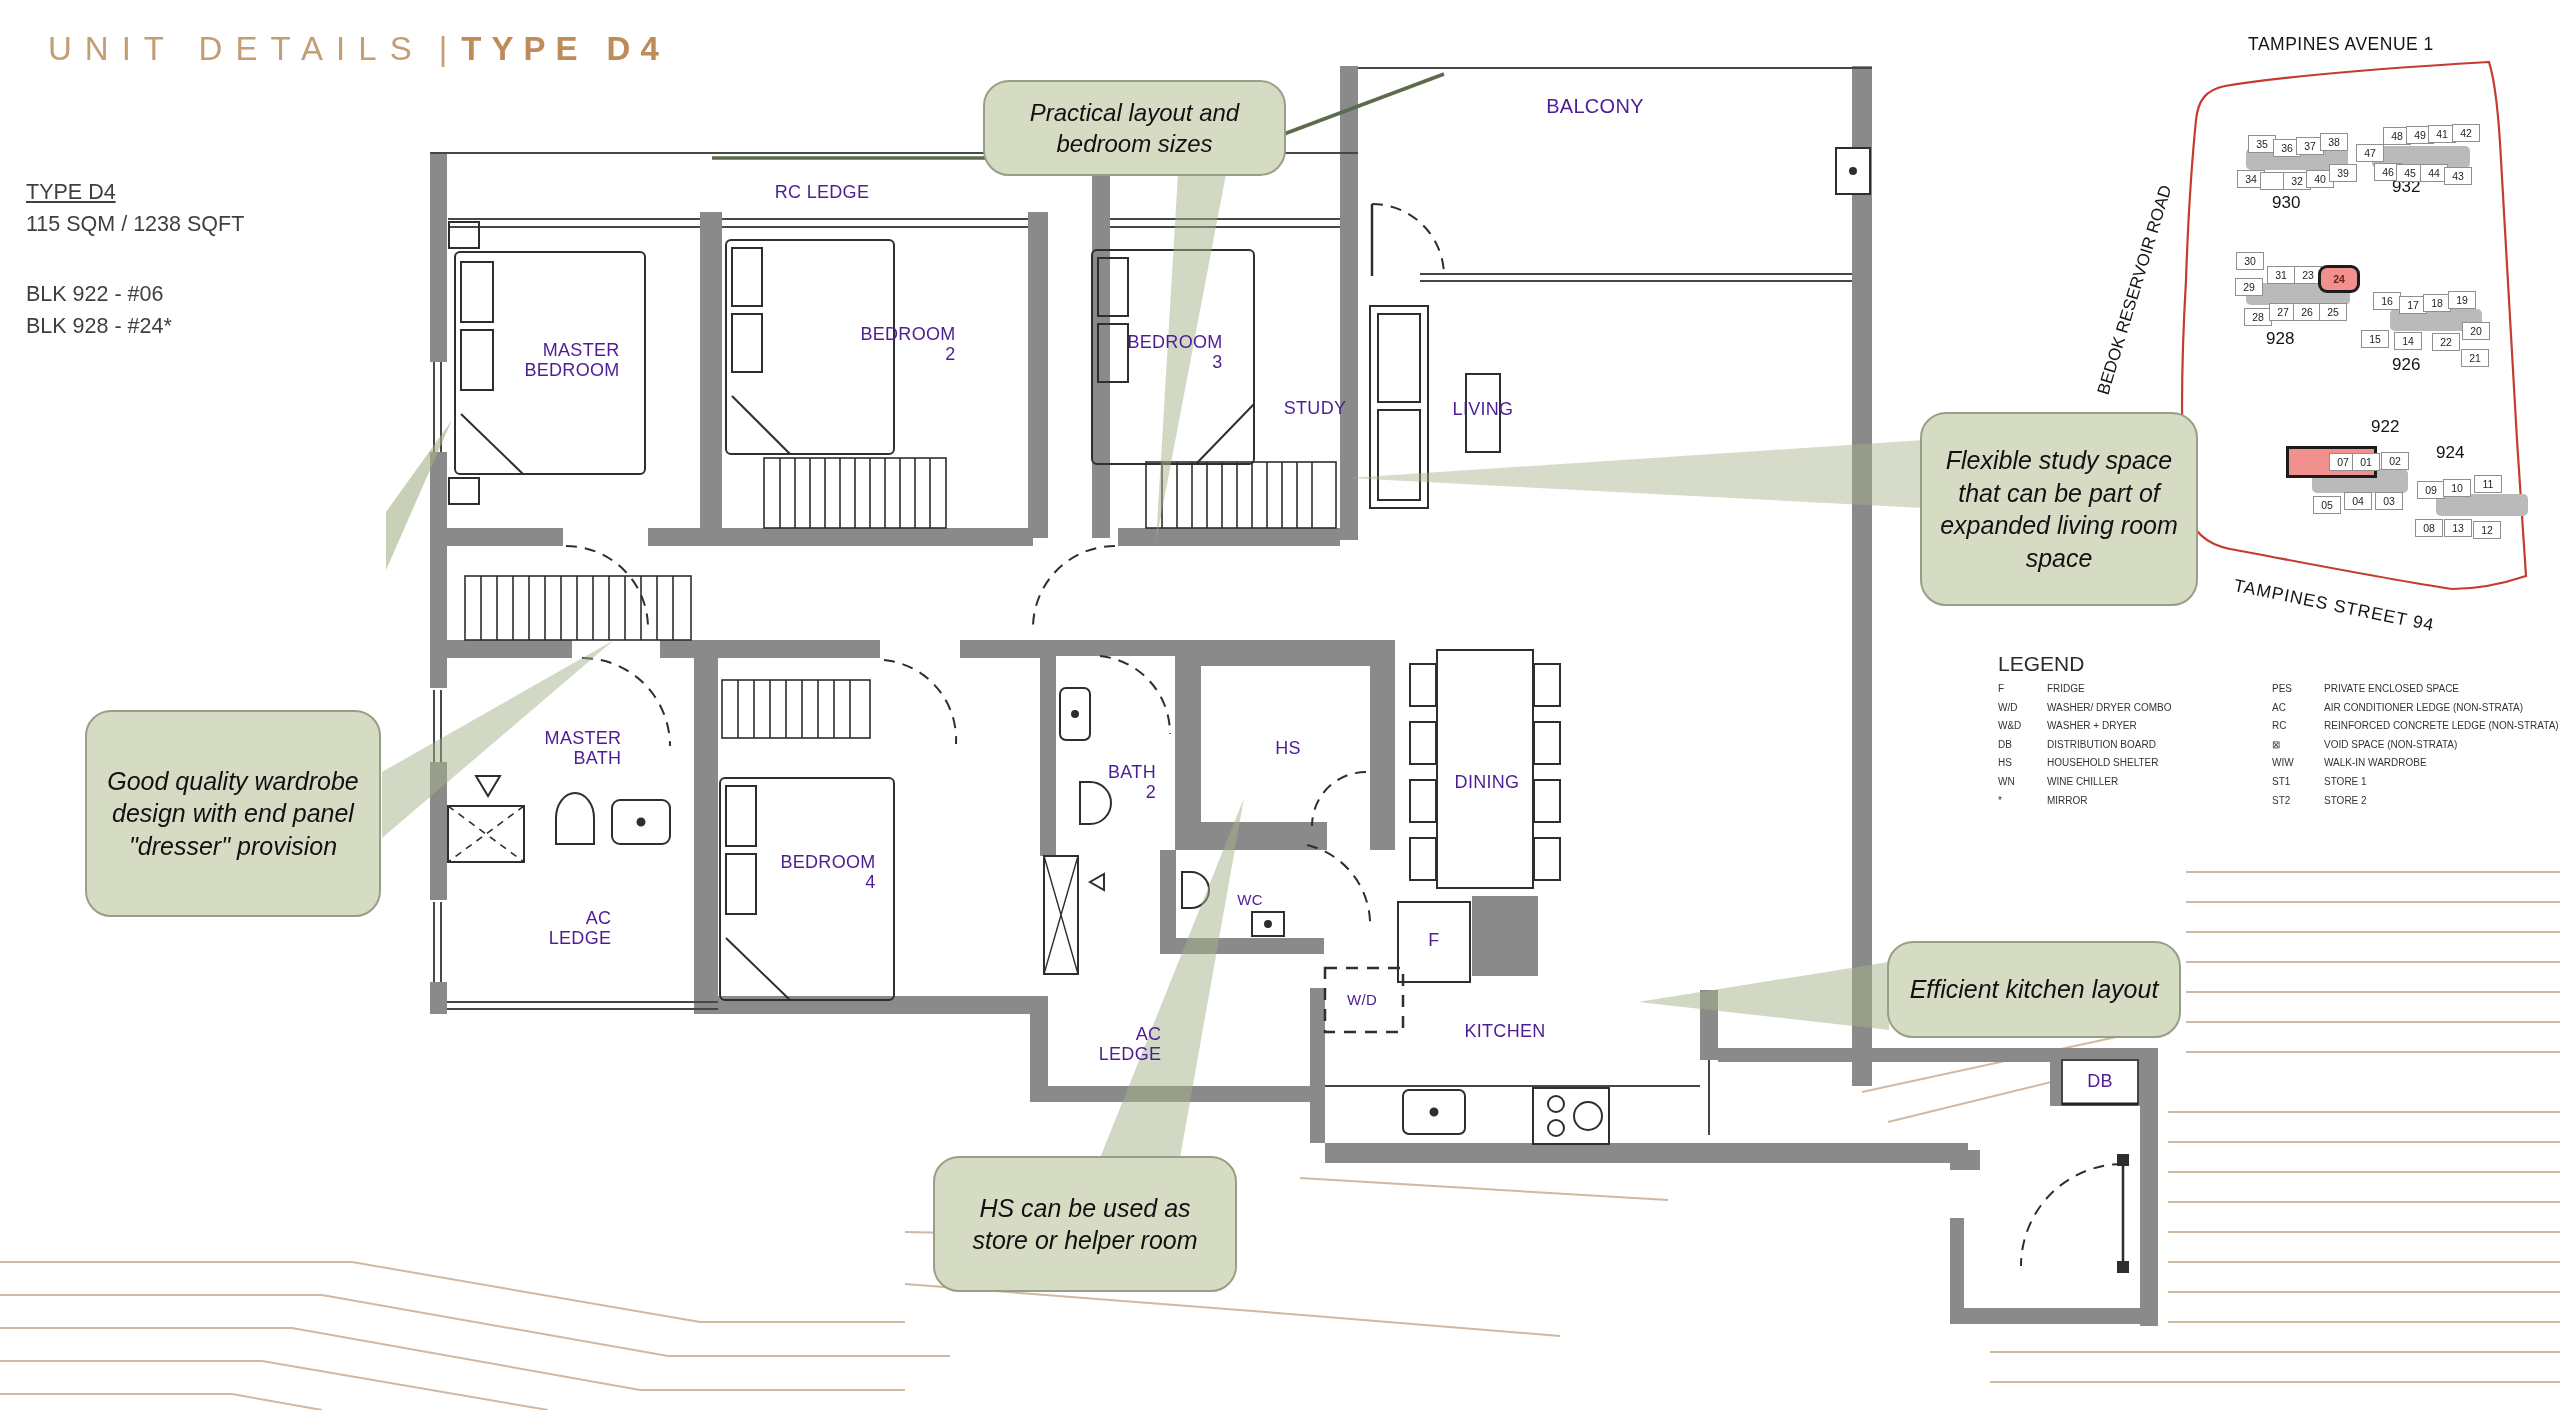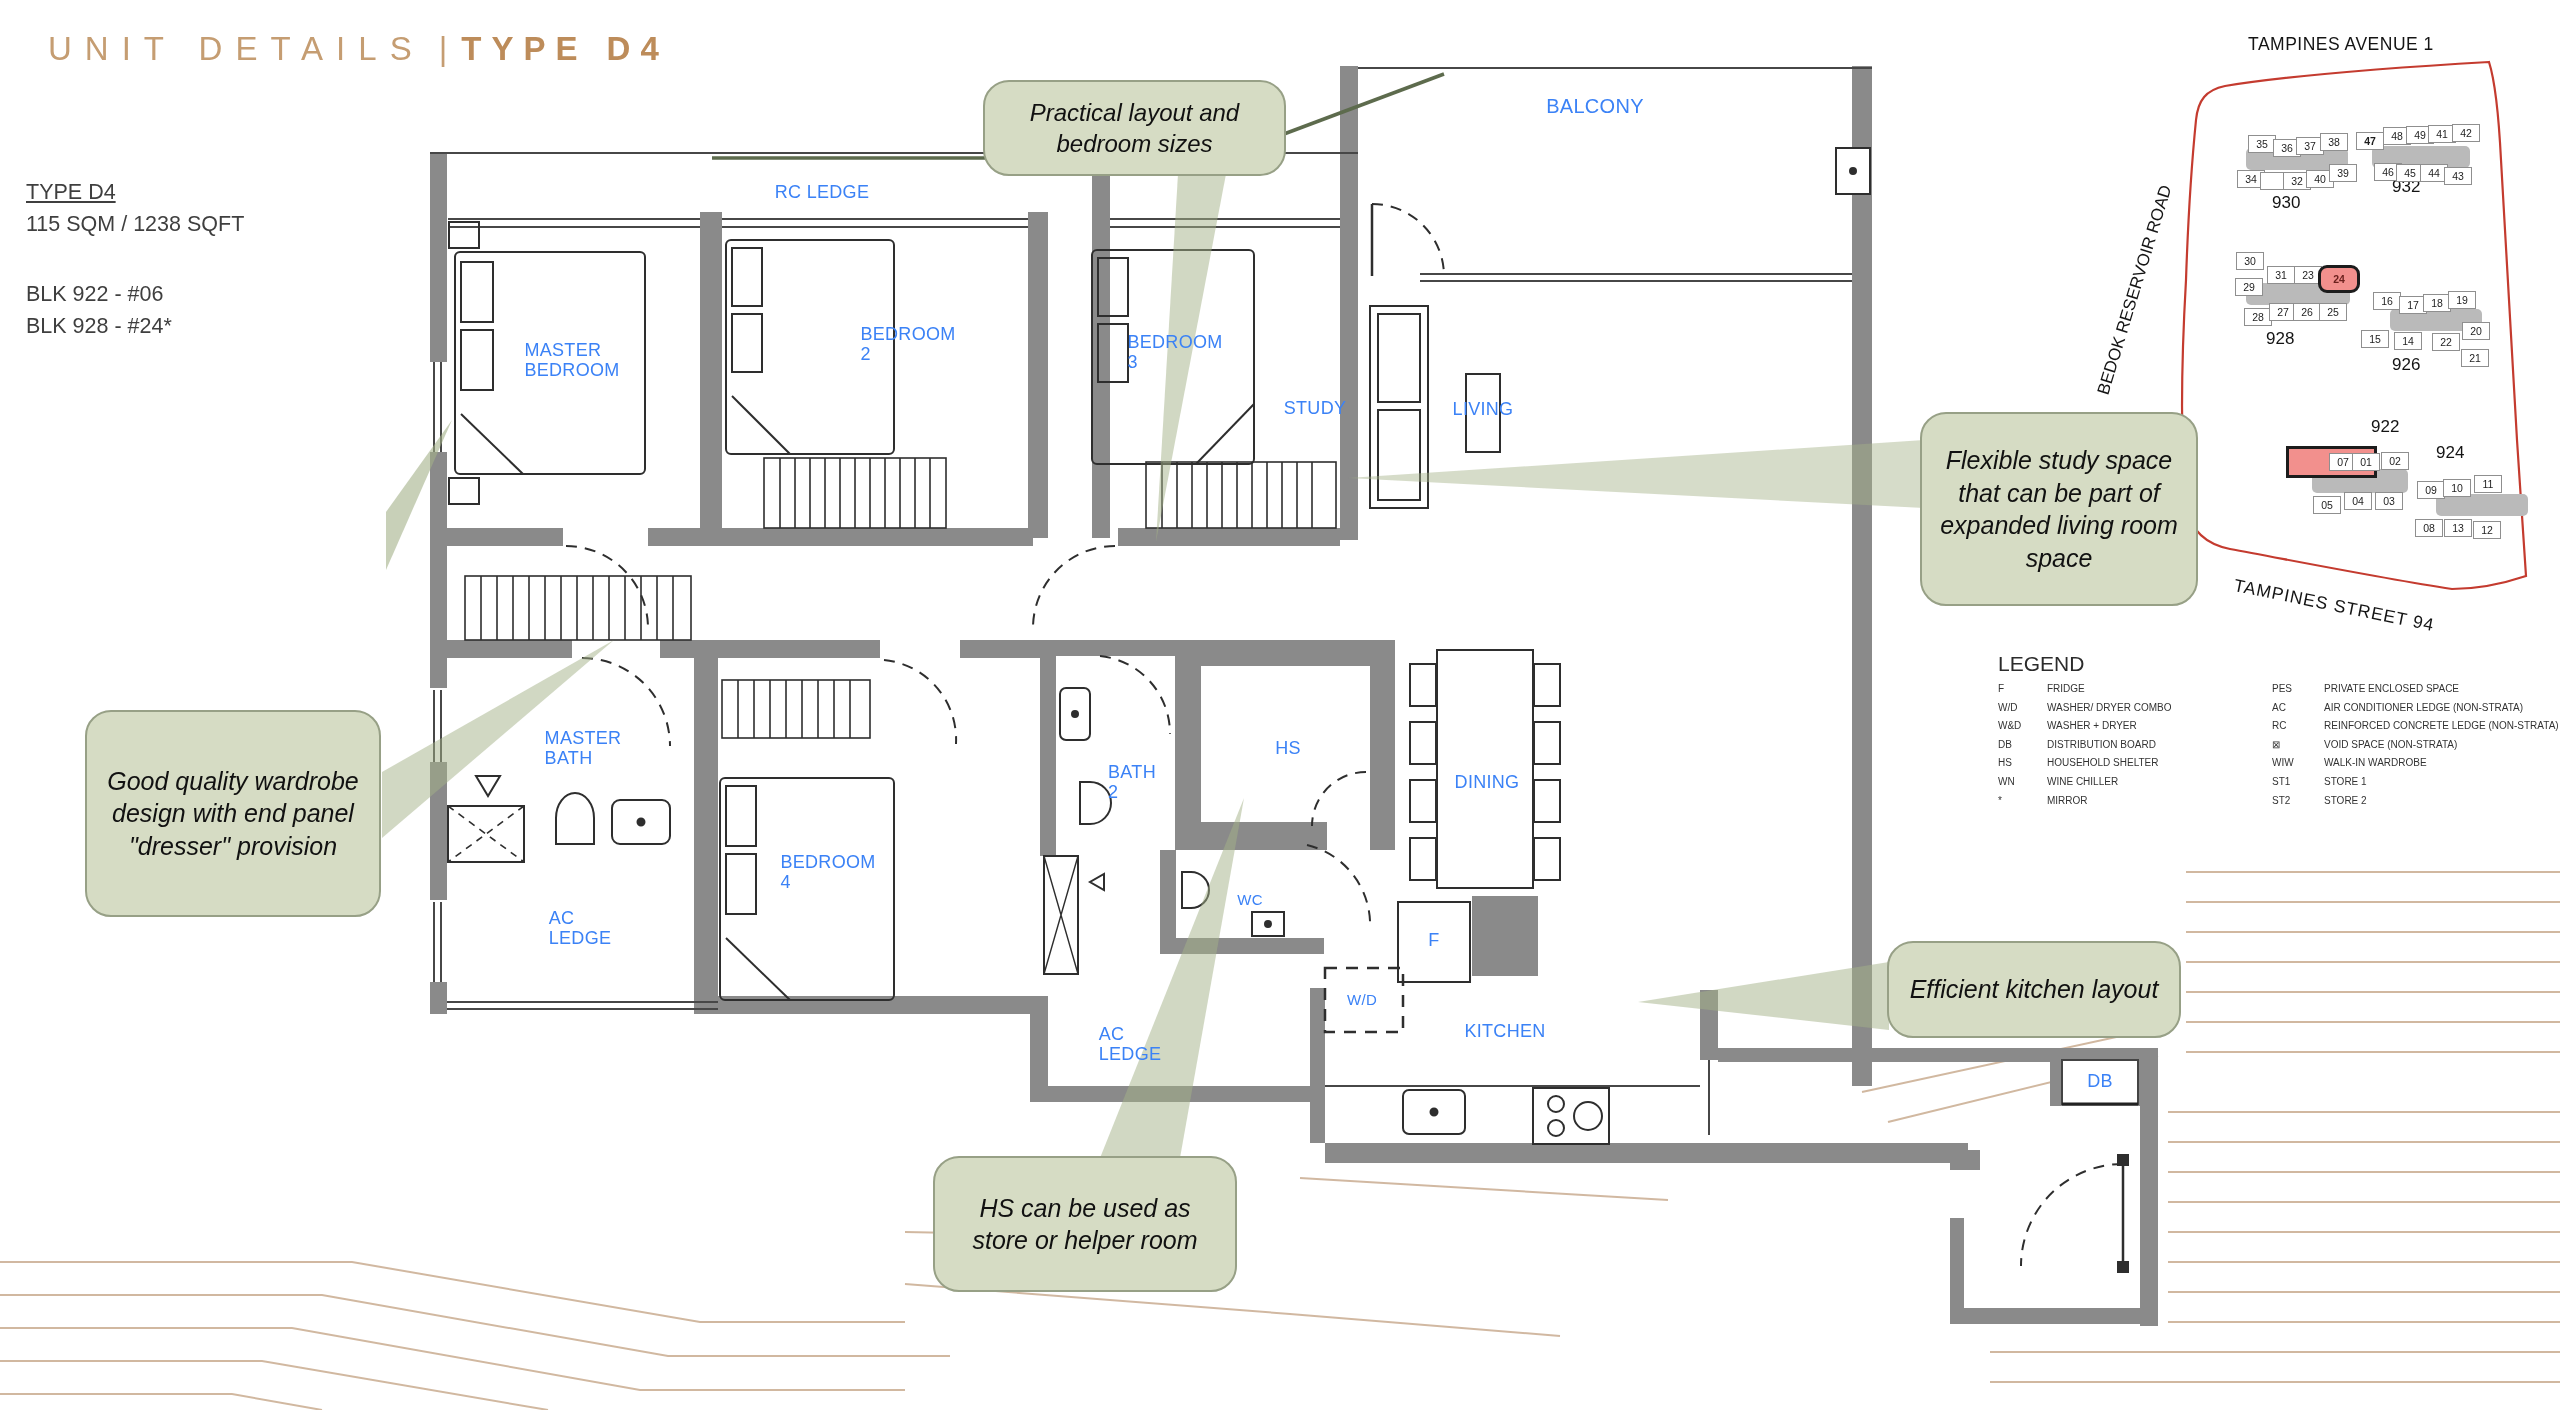--- a/index.html
+++ b/index.html
@@ -9,21 +9,21 @@
   
   .ttl{position:absolute;left:48px;top:30px;font-size:33px;color:#c59d72;white-space:nowrap;}
   .ttl .t1{letter-spacing:13px;}
   .ttl .sep{margin:0 14px;color:#c59d72;font-weight:300;}
   .ttl .t2{letter-spacing:10px;font-weight:bold;color:#bd8c5a;}
   
   .info{position:absolute;font-size:21.5px;color:#3f3f3f;white-space:nowrap;}
   .u-type{text-decoration:underline;}
   
   .rl{position:absolute;transform:translate(-50%,-50%);font-size:18px;line-height:1.12;
-      color:#3b82f6;text-align:left;white-space:pre-line;letter-spacing:.3px;}
+      color:#4c1d95;text-align:right;white-space:pre-line;letter-spacing:.3px;}
   .rl.big{font-size:20px;}
   .rl.sm{font-size:15px;}
   
   .co{position:absolute;background:#d6dcc4;border:2px solid #97a086;border-radius:26px;
       display:flex;align-items:center;justify-content:center;text-align:center;
       font-style:italic;color:#111;padding:6px 14px;box-sizing:border-box;line-height:1.3;}
   
   .mapl{position:absolute;color:#141414;white-space:nowrap;}
   .u{position:absolute;width:26px;height:16px;background:#fff;border:1px solid #8f8f8f;
      font-size:10.5px;display:flex;align-items:center;justify-content:center;color:#1d1d1d;}
@@ -318,21 +318,21 @@
 <div class="u" style="left:2248px;top:135px;">35</div>
 <div class="u" style="left:2273px;top:139px;">36</div>
 <div class="u" style="left:2296px;top:137px;">37</div>
 <div class="u" style="left:2320px;top:133px;">38</div>
 <div class="u" style="left:2237px;top:170px;">34</div>
 <div class="u" style="left:2260px;top:172px;padding-left:22px;">33</div>
 <div class="u" style="left:2283px;top:172px;">32</div>
 <div class="u" style="left:2306px;top:170px;">40</div>
 <div class="u" style="left:2329px;top:164px;">39</div>
 
-<div class="u" style="left:2356px;top:132px;font-weight:bold;">47</div>
+<div class="u" style="left:2356px;top:144px;">47</div>
 <div class="u" style="left:2383px;top:127px;">48</div>
 <div class="u" style="left:2406px;top:126px;">49</div>
 <div class="u" style="left:2428px;top:125px;">41</div>
 <div class="u" style="left:2452px;top:124px;">42</div>
 <div class="u" style="left:2374px;top:163px;">46</div>
 <div class="u" style="left:2396px;top:164px;">45</div>
 <div class="u" style="left:2420px;top:164px;">44</div>
 <div class="u" style="left:2444px;top:167px;">43</div>
 
 <div class="u" style="left:2236px;top:252px;">30</div>

